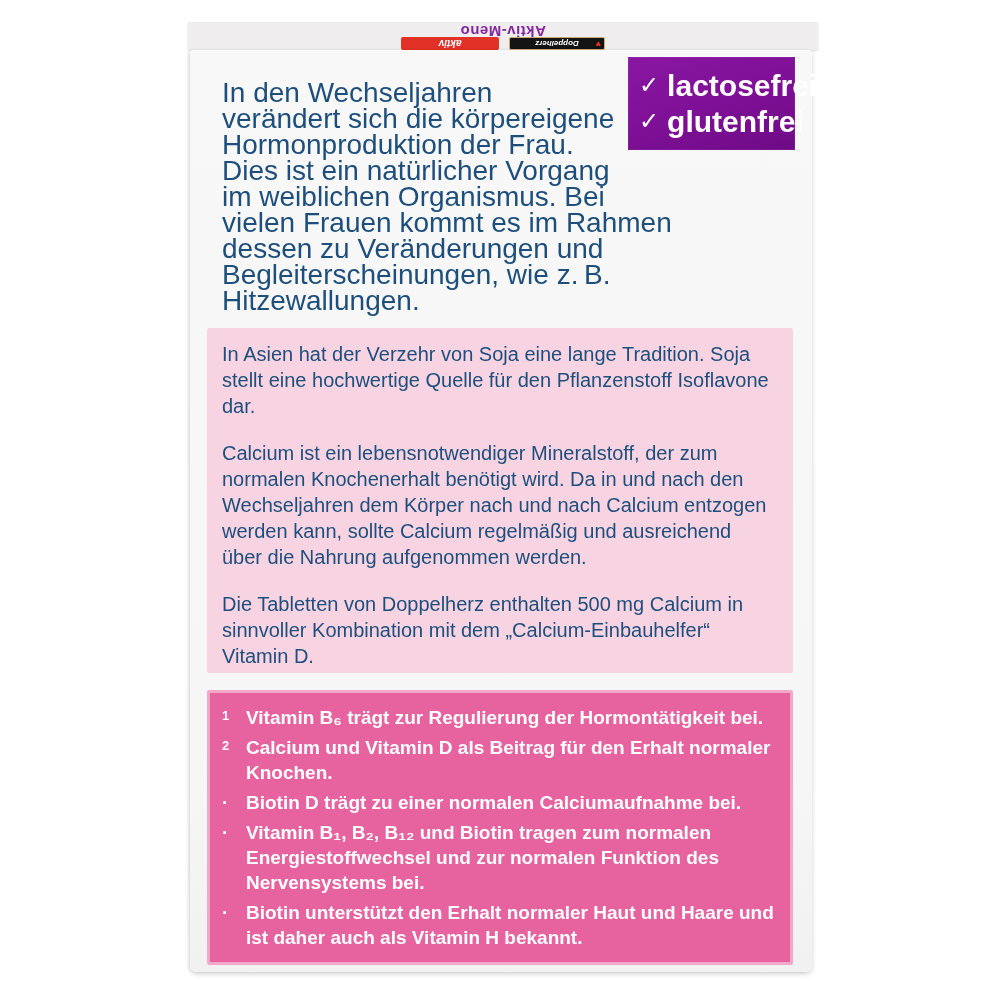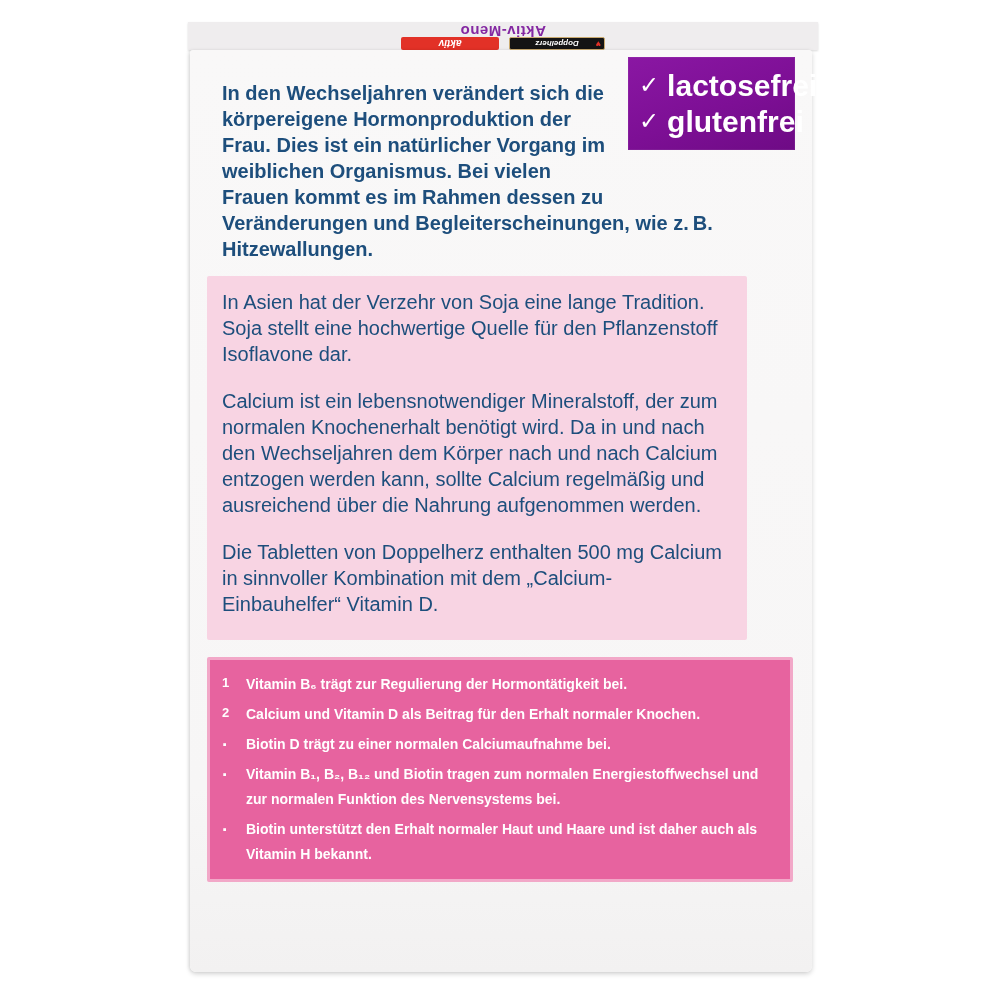--- a/index.html
+++ b/index.html
@@ -49,48 +49,48 @@
     position:absolute;top:7px;right:17px;width:167px;height:93px;
     background:linear-gradient(160deg,#8a17a3 0%,#7d0f95 55%,#6e0b85 100%);
     display:flex;flex-direction:column;justify-content:center;
     padding-left:11px;box-sizing:border-box;gap:3px;
     box-shadow:inset 0 0 0 1px rgba(255,255,255,.06);
   }
   .free-row{display:flex;align-items:center;gap:8px;}
   .free-check{color:#ffffff;font-size:24px;line-height:1;font-weight:normal;transform:translateY(-1px);}
   .free-label{color:#ffffff;font-size:30px;font-weight:bold;line-height:1.1;}
   
-  .intro{color:#1d4e7c;font-size:20px;line-height:26px;font-weight:bold;}
+  .intro{color:#1d4e7c;font-size:28px;line-height:26px;}
   .badge-spacer{float:right;width:150px;height:112px;}
   .intro p{margin:0;}
   .intro .p2{margin-top:9px;}
   
   .info-box{
-    margin:14px 0 0 -15px;width:540px;box-sizing:border-box;
+    margin:14px 0 0 -15px;width:586px;box-sizing:border-box;
     background:#f8d4e3;border-radius:2px;
-    padding:13px 24px 23px 15px;
+    padding:13px 24px 4px 15px;
     color:#1d4e7c;font-size:20px;line-height:26px;
   }
   .info-box p{margin:0;}
   .info-box p + p{margin-top:21px;}
   
   .claims-box{
     margin:17px 0 0 -15px;width:586px;box-sizing:border-box;
     background:#e7639f;border:3px solid #f2a8c8;border-radius:2px;
     padding:12px 14px 12px 12px;
   }
   .claim{display:flex;margin-top:5px;}
   .claim:first-child{margin-top:0;}
   .claim-marker{
     flex:0 0 24px;color:#ffffff;font-weight:bold;text-align:left;
     font-size:19px;line-height:25px;
   }
   .claim-marker.sup{font-size:13px;line-height:22px;}
   .claim-text{
-    flex:1;color:#ffffff;font-weight:bold;font-size:14px;line-height:25px;
+    flex:1;color:#ffffff;font-weight:bold;font-size:19px;line-height:25px;
   }
 </style>
 </head>
 <body>
 
 <div class="flap">
   <div class="flap-inner">
     <div class="flap-logos">
       <div class="dh-logo">
         <span class="dh-heart">♥</span>

